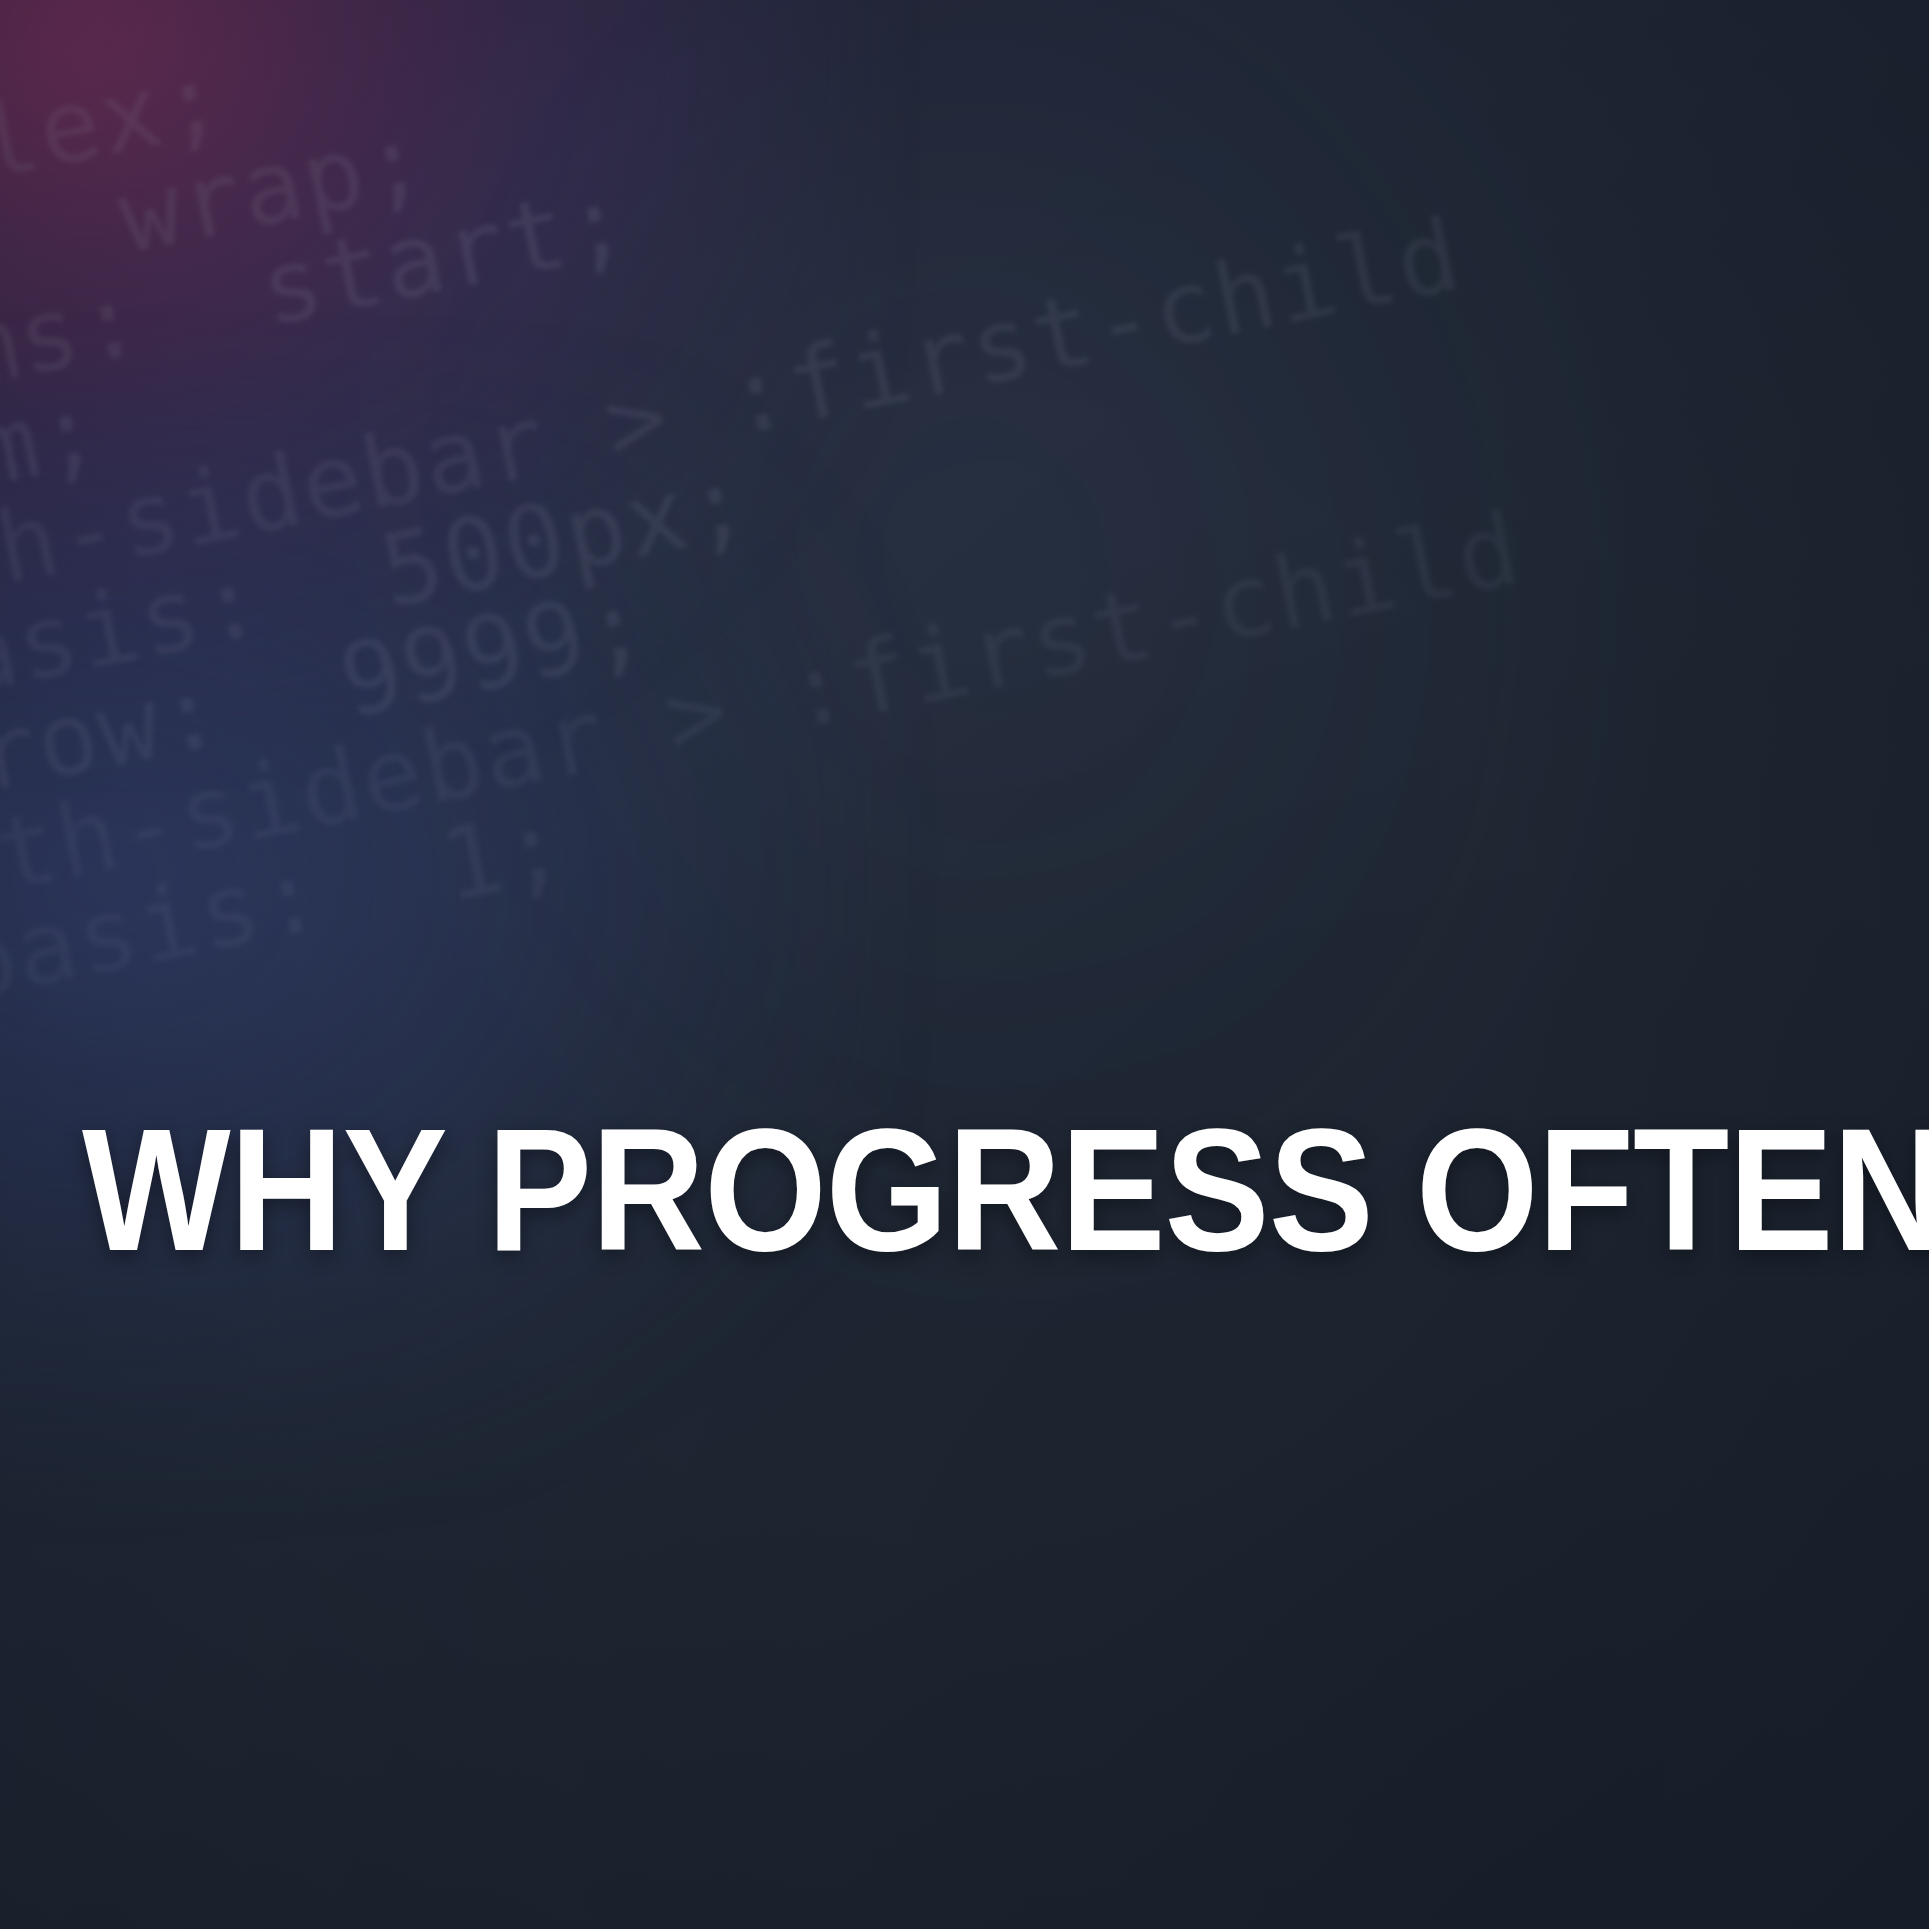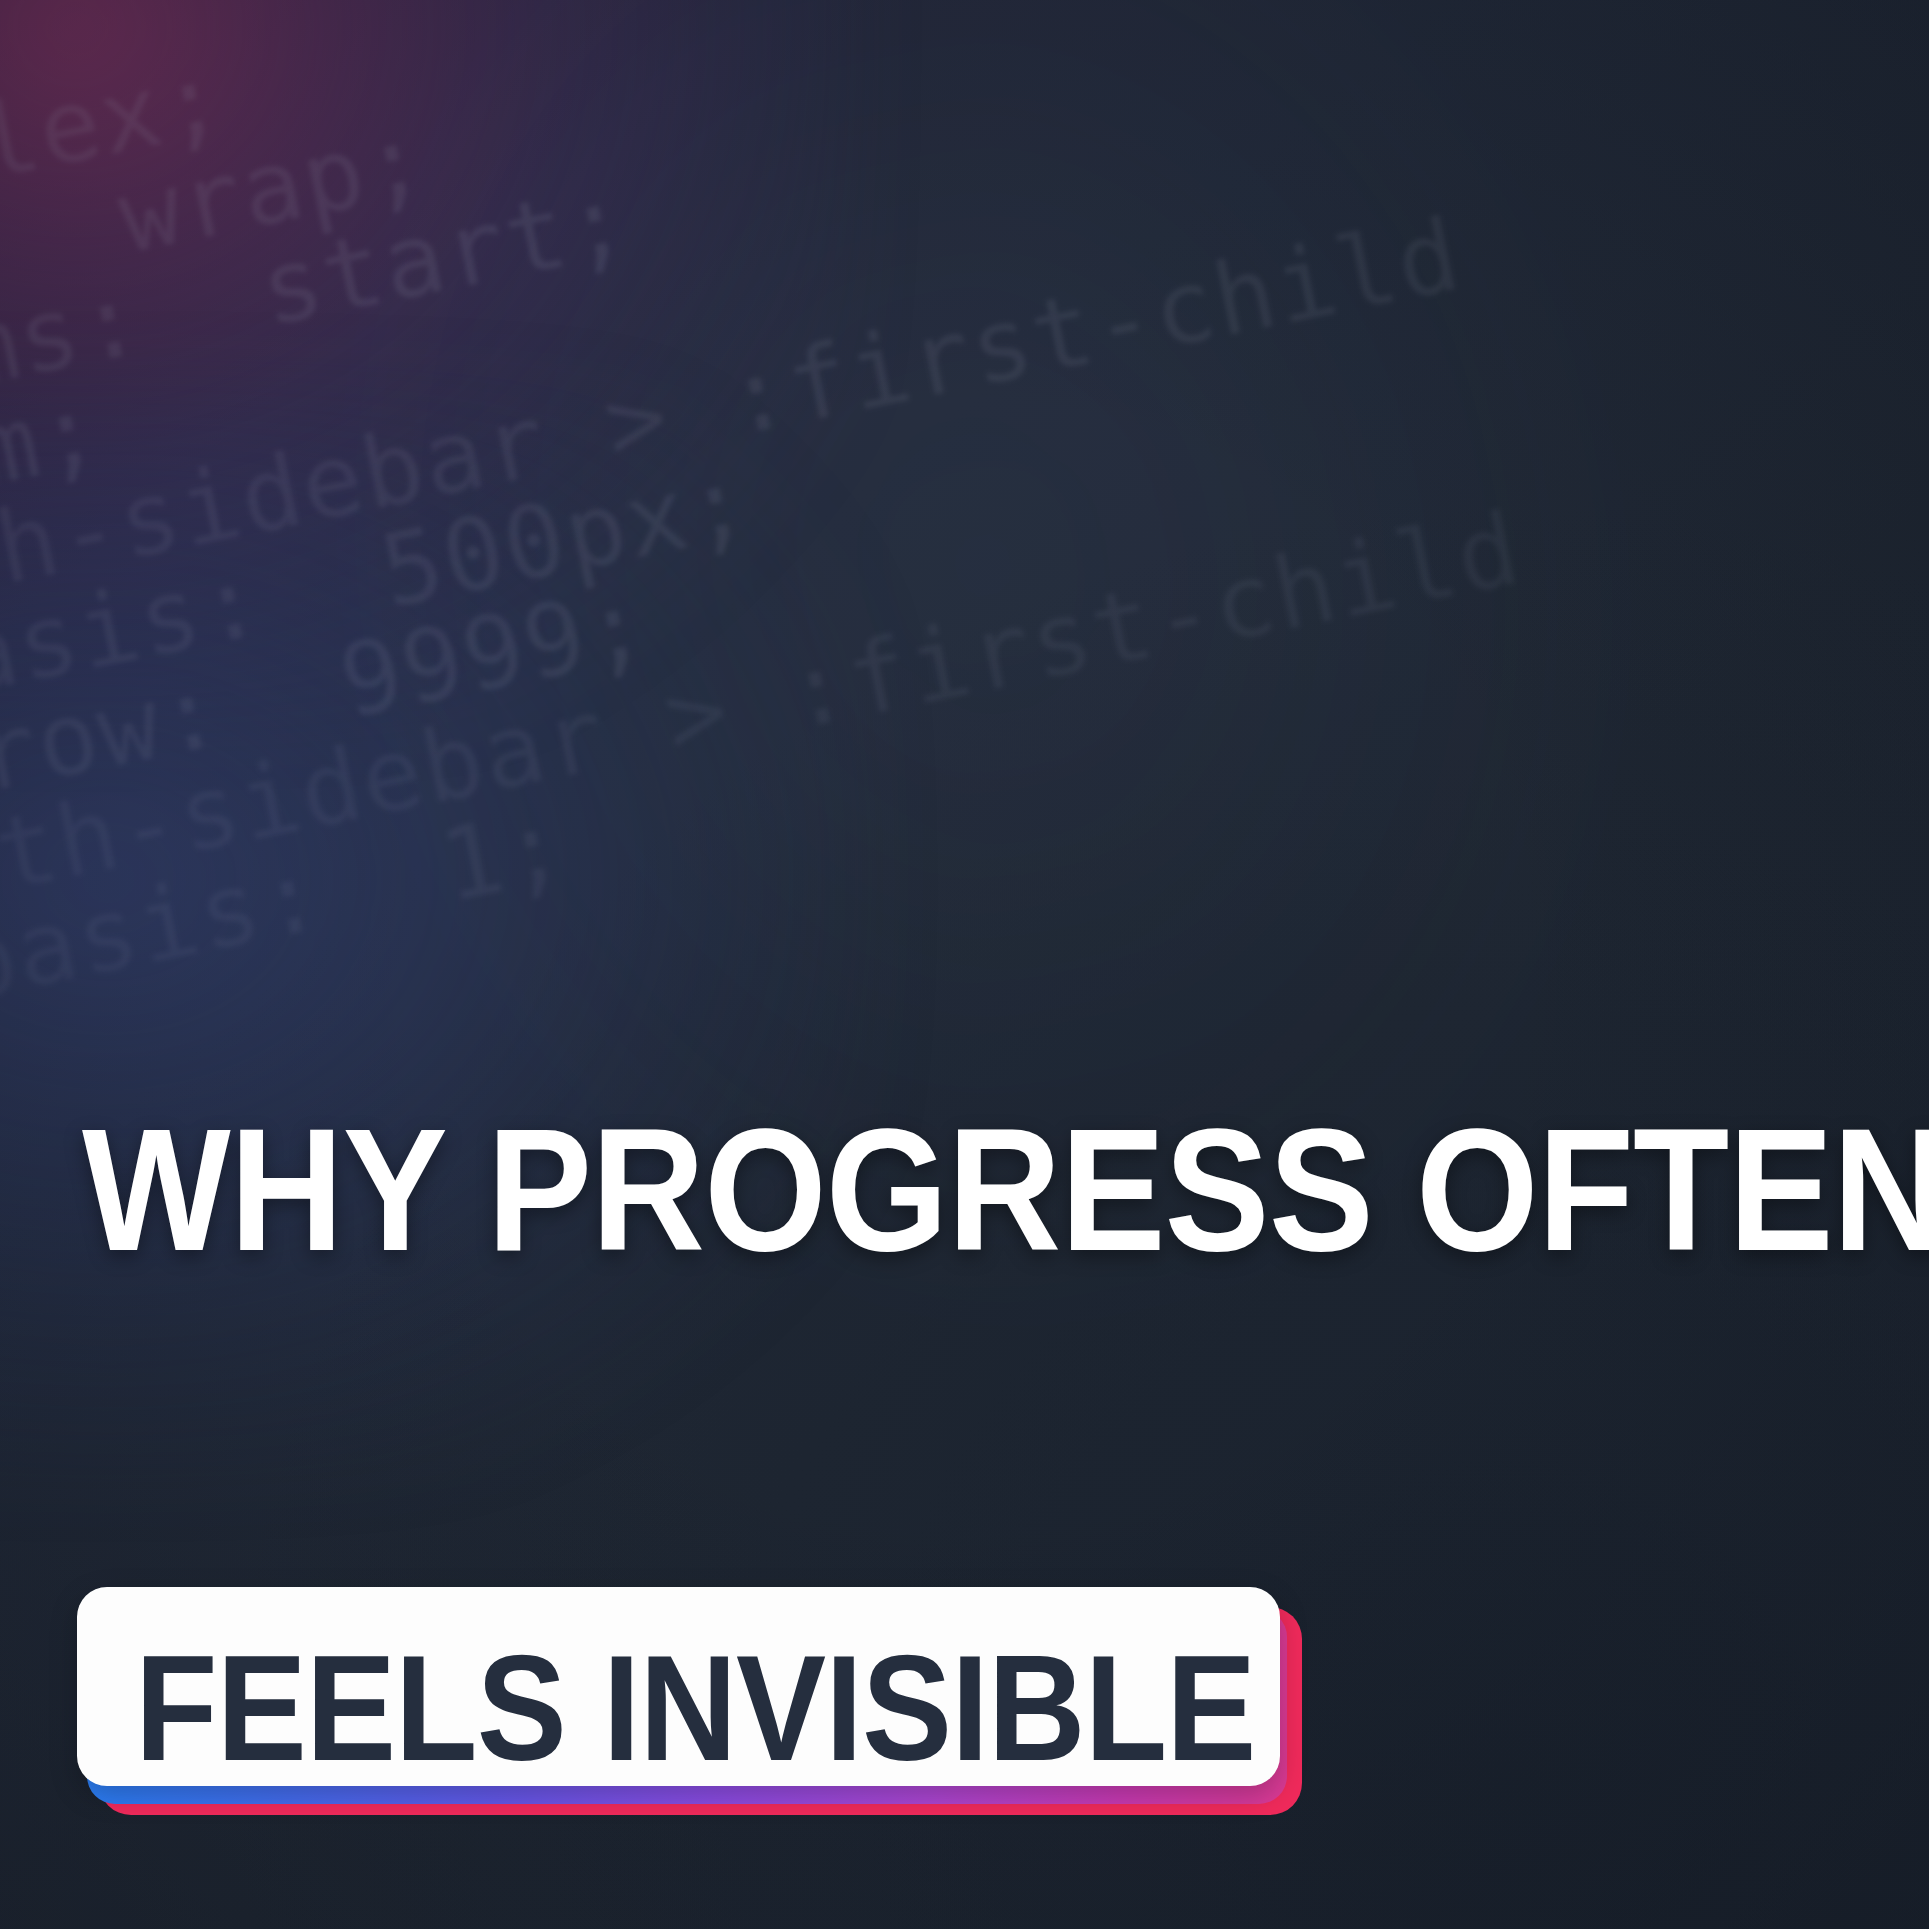--- a/index.html
+++ b/index.html
@@ -186,21 +186,15 @@
     <p class="code-line dim">  n-with-sidebar &gt; :first-child</p>
     <p class="code-line dim">flex-basis:  1;</p>
   </div>
 
   <div class="bg-vignette"></div>
 
   <div class="headline-block">
     <h1 class="headline-row">WHY PROGRESS OFTEN</h1>
   </div>
 
-  <div class="hl-wrap">
-    <div class="hl-shadow"></div>
-    <div class="hl-gradient"></div>
-    <div class="hl-card"></div>
-    <div class="hl-text">FEELS INVISIBLE</div>
-  </div>
 
 </div>
 
 
 </body></html>

